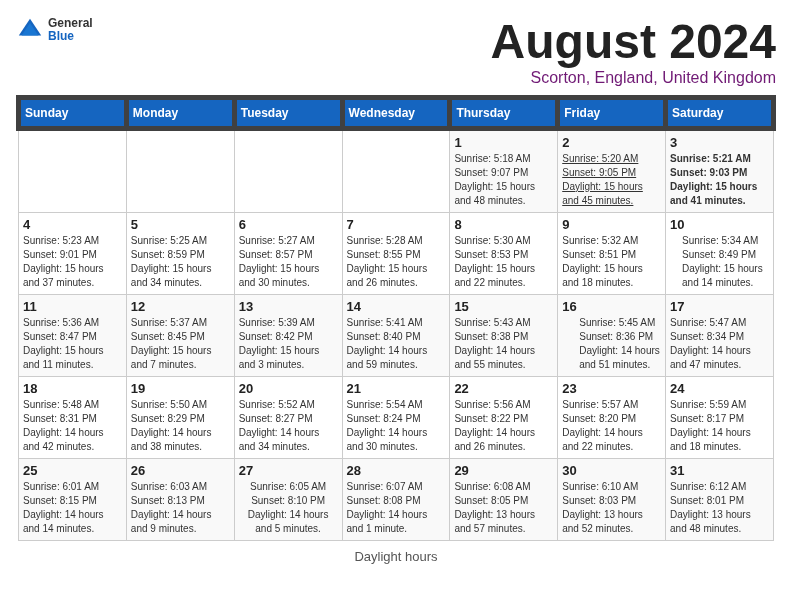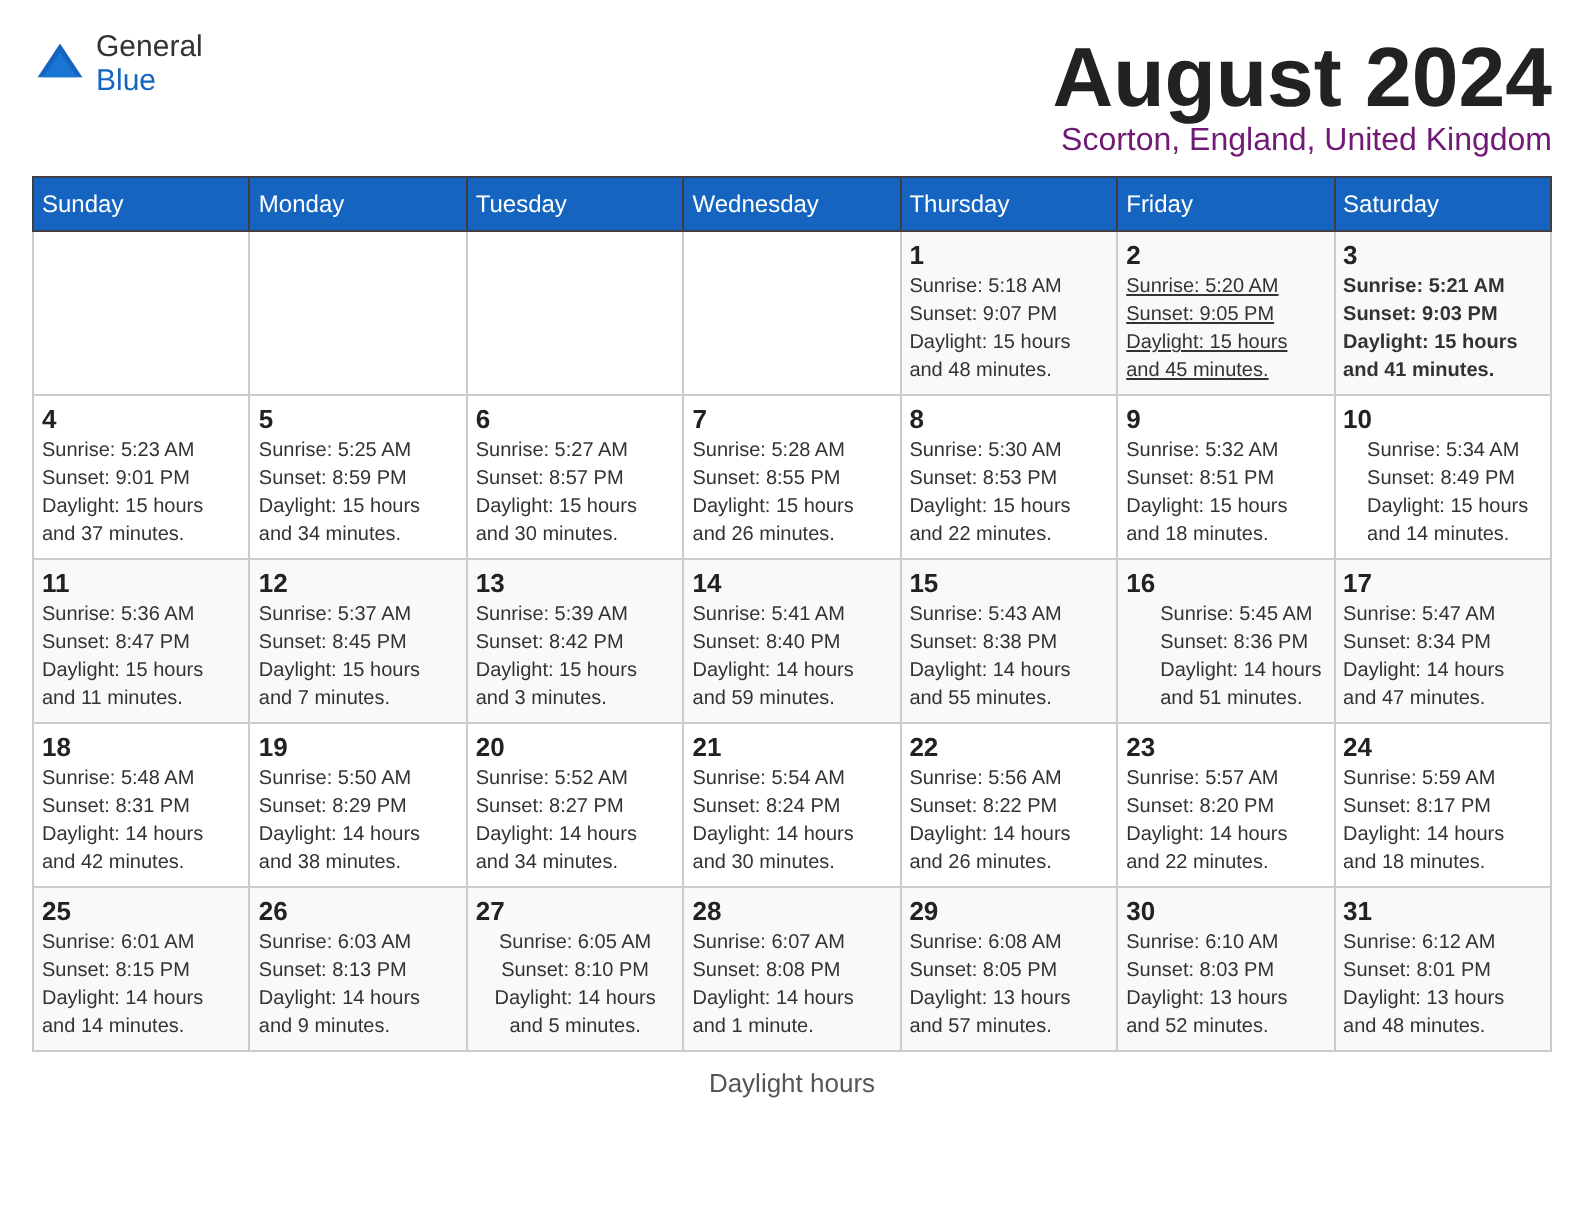--- a/index.html
+++ b/index.html
@@ -15,57 +15,57 @@
       justify-content: space-between;
       align-items: flex-start;
       margin-bottom: 8px;
     }
     .logo {
       display: flex;
       align-items: center;
       gap: 4px;
     }
     .logo-text {
-      font-size: 15px;
-      font-weight: normal;
+      font-size: 12px;
+      font-weight: bold;
       line-height: 1.1;
     }
     .logo-text span.general { color: #333; }
     .logo-text span.blue { color: #1565c0; }
     .logo-icon {
       width: 28px;
       height: 28px;
     }
     .title-area {
       text-align: right;
     }
     .title-area h1 {
-      font-size: 42px;
+      font-size: 48px;
       font-weight: bold;
       color: #222;
       line-height: 1.1;
     }
     .title-area h2 {
       font-size: 16px;
       font-weight: normal;
       color: #701a75;
     }
     .calendar {
       width: 100%;
       border-collapse: collapse;
       font-size: 11px;
     }
     .calendar thead th {
       background-color: #1565c0;
       color: #fff;
       padding: 6px 4px;
       text-align: left;
       font-size: 12px;
-      font-weight: normal;
-      border: 1px solid #404040;
+      font-weight: bold;
+      border: 5px solid #404040;
     }
     .calendar tbody td {
       border: 1px solid #ccc;
       vertical-align: top;
       padding: 4px;
       width: calc(100% / 7);
       min-height: 80px;
       height: 80px;
       background: #fff;
     }

